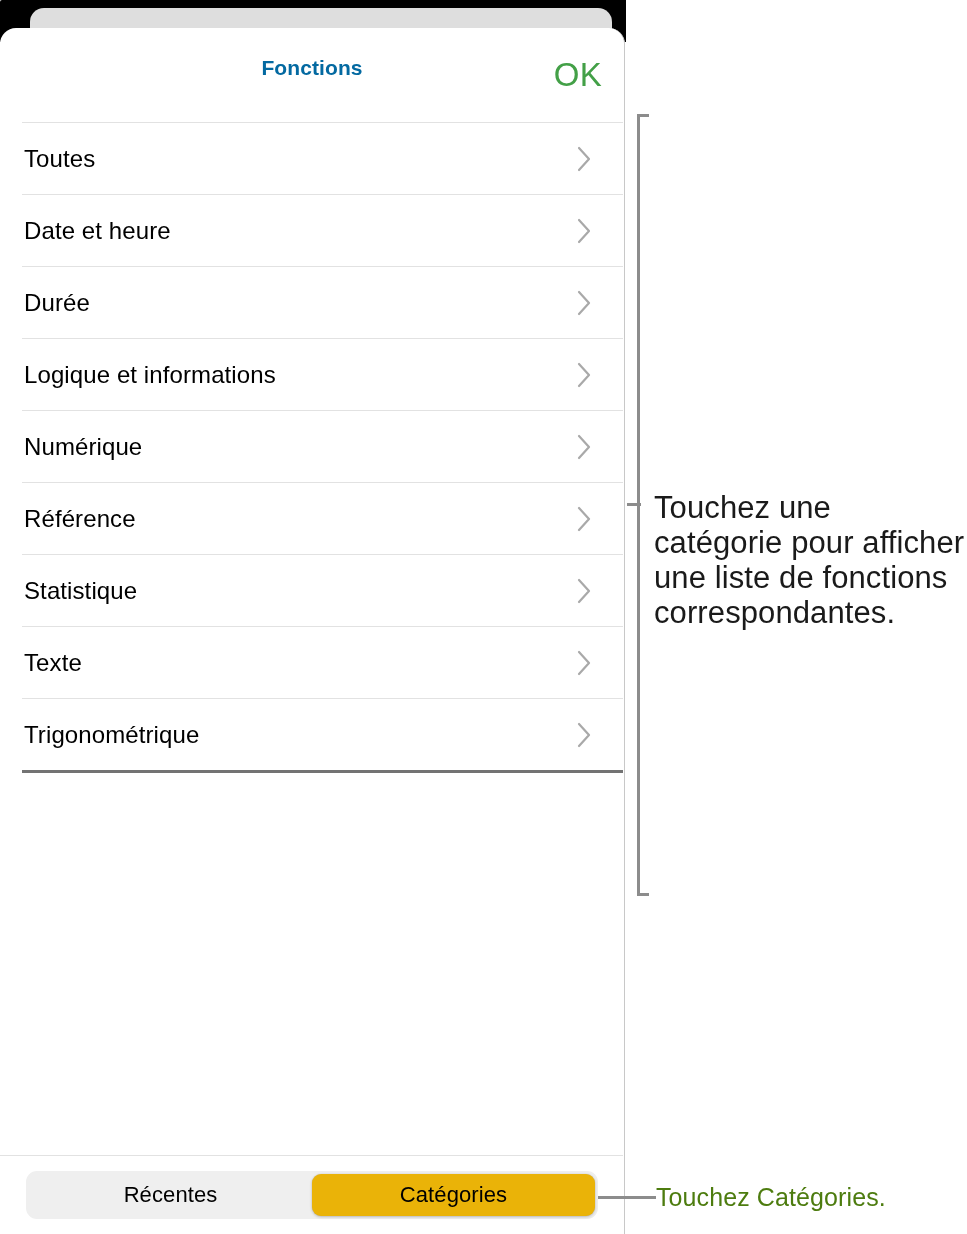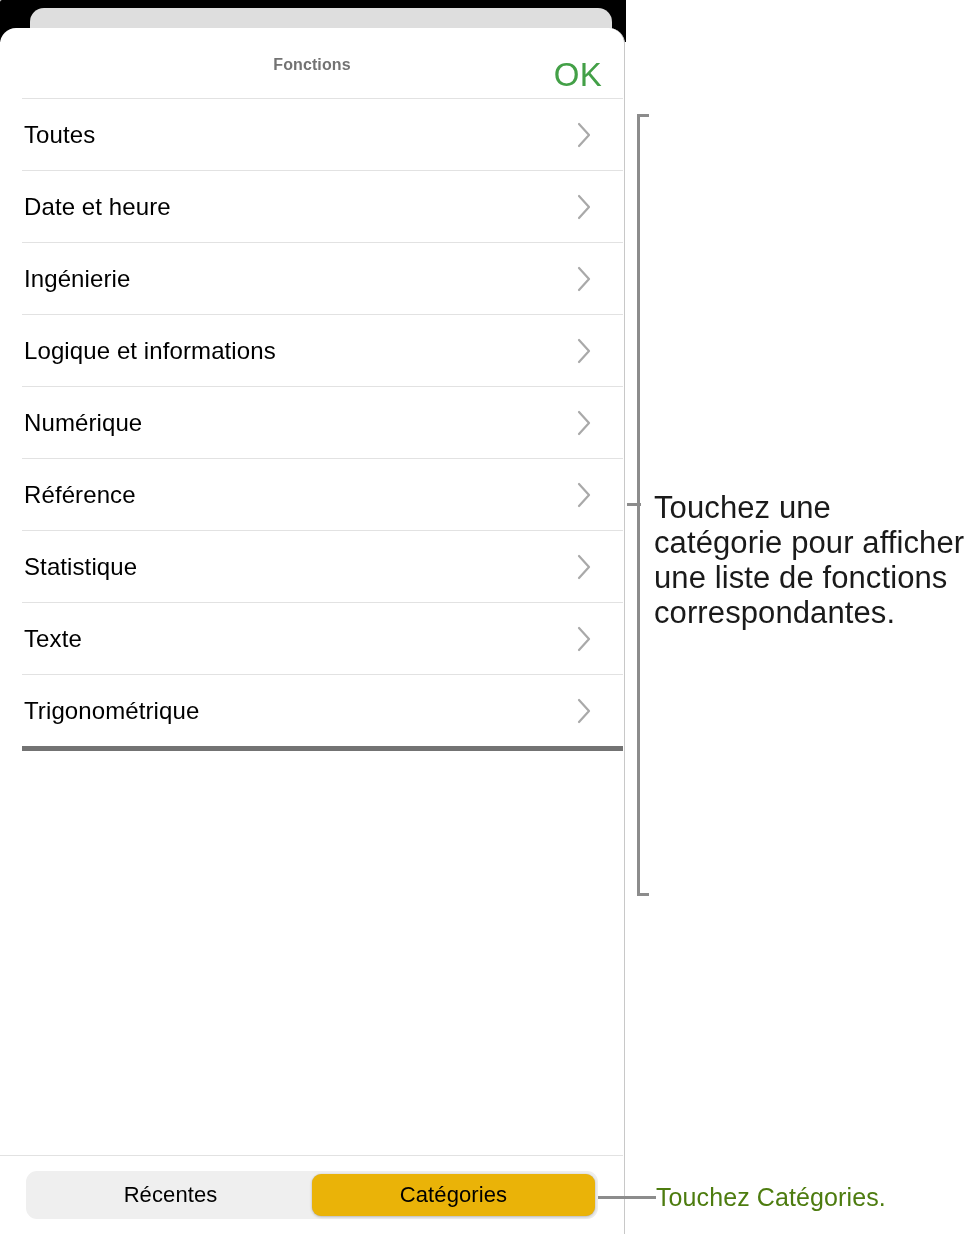--- a/index.html
+++ b/index.html
@@ -59,53 +59,53 @@
   .sheet-header {
     position: relative;
     height: 82px;
   }
   .sheet-title {
     position: absolute;
     left: 0;
     right: 0;
     top: 28px;
     text-align: center;
-    font-size: 16px;
+    font-size: 21px;
     font-weight: bold;
-    color: #737373;
+    color: #0369a1;
     letter-spacing: .1px;
   }
   .ok-button {
     position: absolute;
     right: 22px;
     top: 28px;
     font-size: 33px;
     color: #43a047;
     cursor: pointer;
     letter-spacing: .3px;
   }
 
   
   .cat-list {
     position: absolute;
     left: 0;
-    top: 70px;
+    top: 94px;
     right: 1px;
   }
   .cat-row {
     position: relative;
     height: 71px;
     margin-left: 22px;
     border-top: 1px solid #e2e2e2;
     cursor: pointer;
     display: flex;
     align-items: center;
   }
   .cat-row:last-child {
-    border-bottom: 5px solid #737373;
+    border-bottom: 3px solid #737373;
   }
   .cat-label {
     font-size: 24px;
     color: #000000;
     margin-left: 2px;
     letter-spacing: .1px;
   }
   .chevron {
     position: absolute;
     right: 30px;
@@ -237,30 +237,30 @@
 
       <div class="cat-row">
         <span class="cat-label">Date et heure</span>
         <span class="chevron">
           <svg width="16" height="28" viewBox="0 0 16 28">
               <path d="M2 3 L12 14 L2 25" fill="none" stroke="#a9a9a9" stroke-width="2.2" stroke-linecap="round" stroke-linejoin="round"></path>
             </svg>
         </span>
       </div>
 
-
-
-      <div class="cat-row">
-        <span class="cat-label">Ingénierie</span>
-        <span class="chevron">
-          <svg width="16" height="28" viewBox="0 0 16 28">
-              <path d="M2 3 L12 14 L2 25" fill="none" stroke="#a9a9a9" stroke-width="2.2" stroke-linecap="round" stroke-linejoin="round"></path>
-            </svg>
-        </span>
-      </div>
+      <div class="cat-row">
+        <span class="cat-label">Durée</span>
+        <span class="chevron">
+          <svg width="16" height="28" viewBox="0 0 16 28">
+              <path d="M2 3 L12 14 L2 25" fill="none" stroke="#a9a9a9" stroke-width="2.2" stroke-linecap="round" stroke-linejoin="round"></path>
+            </svg>
+        </span>
+      </div>
+
+
 
       <div class="cat-row">
         <span class="cat-label">Logique et informations</span>
         <span class="chevron">
           <svg width="16" height="28" viewBox="0 0 16 28">
               <path d="M2 3 L12 14 L2 25" fill="none" stroke="#a9a9a9" stroke-width="2.2" stroke-linecap="round" stroke-linejoin="round"></path>
             </svg>
         </span>
       </div>
 

